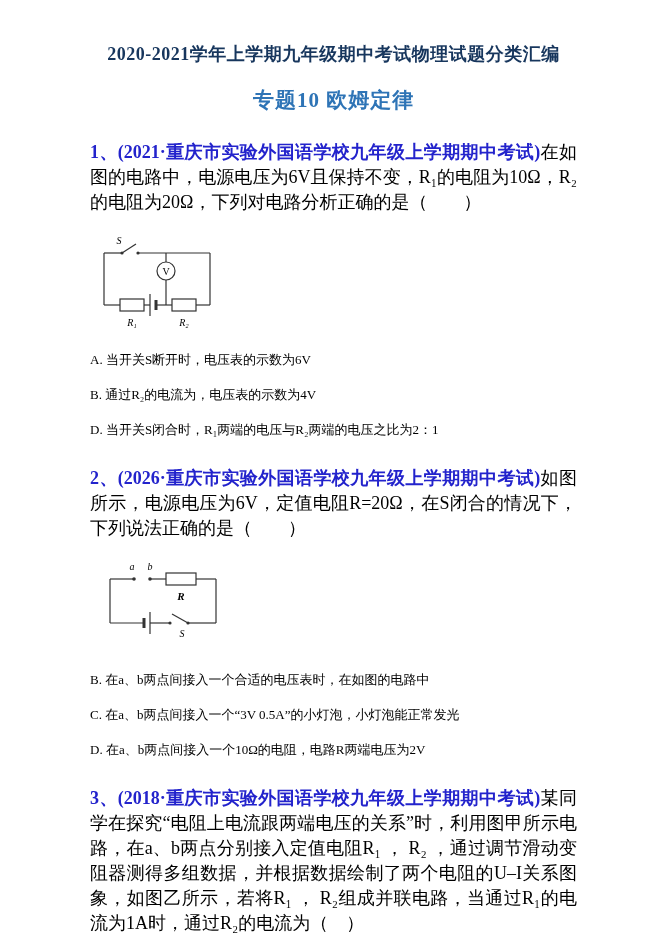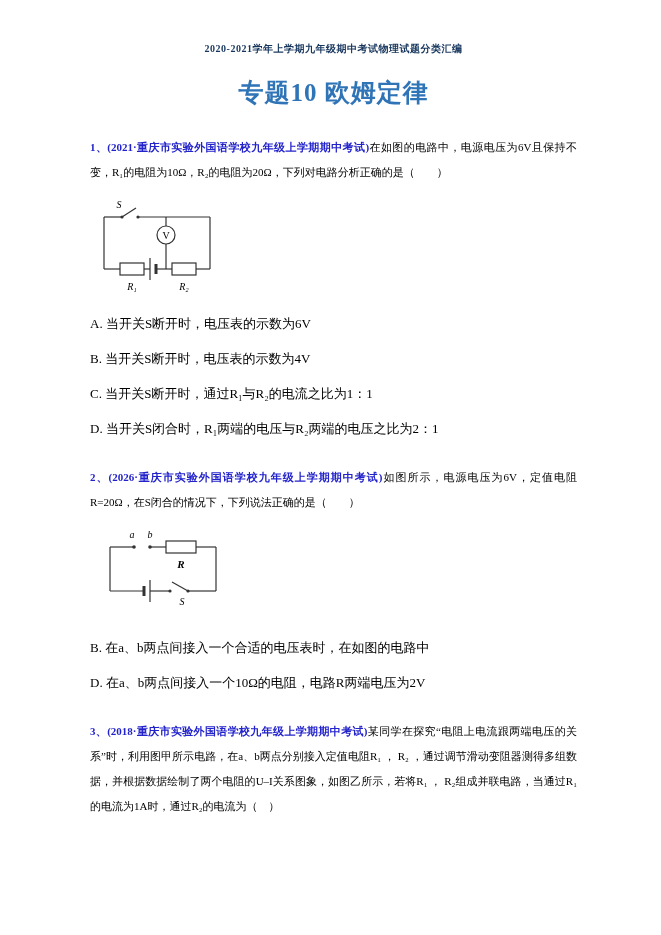--- a/index.html
+++ b/index.html
@@ -9,36 +9,36 @@
     min-height:935px;
     margin:0 auto;
     background:#ffffff;
     font-family:"Liberation Serif", serif;
     color:#000;
     box-sizing:border-box;
     padding:42px 84px 30px 90px;
   }
   .doc-header {
     text-align:center;
-    font-size:10px;
+    font-size:18px;
     font-weight:bold;
     color:#17365D;
     letter-spacing:0.5px;
   }
   .doc-title {
     text-align:center;
-    font-size:25px;
+    font-size:21px;
     font-weight:bold;
     color:#2E74B6;
     margin-top:20px;
     letter-spacing:1px;
   }
   .question { margin-top:26px; }
   .q-stem {
-    font-size:11px;
+    font-size:18px;
     line-height:25px;
     text-align:justify;
   }
   .q-source {
     color:#2323CC;
     font-weight:bold;
   }
   .diagram { margin:12px 0 4px 2px; }
   .options { margin-top:6px; }
   .option {
@@ -100,22 +100,21 @@
         <path class="wire" d="M64 72 H80"></path>
         <rect class="comp" x="80" y="66" width="24" height="12"></rect>
         <path class="wire" d="M104 72 H118"></path>
         <text x="40" y="93" text-anchor="middle">R₁</text>
         <text x="92" y="93" text-anchor="middle">R₂</text>
       </svg>
     </div>
 
     <div class="options">
       <div class="option">A. 当开关S断开时，电压表的示数为6V</div>
-      <div class="option">B. 当开关S断开时，电压表的示数为4V</div>
-      <div class="option">C. 当开关S断开时，通过R₁与R₂的电流之比为1：1</div>
+      <div class="option">B. 通过R₂的电流为，电压表的示数为4V</div>
       <div class="option">D. 当开关S闭合时，R₁两端的电压与R₂两端的电压之比为2：1</div>
     </div>
   </div>
 
   <div class="question">
     <p class="q-stem"><span class="q-source">2、(2026·重庆市实验外国语学校九年级上学期期中考试)</span><span>如图所示，电源电压为6V，定值电阻R=20Ω，在S闭合的情况下，下列说法正确的是（　　）</span></p>
 
     <div class="diagram" style="margin-left:8px">
       <svg width="132" height="92" viewBox="0 0 132 92">
 
@@ -142,20 +141,21 @@
         <g>
           <path class="wire" d="M52 53 V75"></path>
           <path class="thick" d="M46 59 V69"></path>
         </g>
         <path class="wire" d="M46 64 H12"></path>
       </svg>
     </div>
 
     <div class="options">
       <div class="option">B. 在a、b两点间接入一个合适的电压表时，在如图的电路中</div>
+      <div class="option">C. 在a、b两点间接入一个“3V 0.5A”的小灯泡，小灯泡能正常发光</div>
       <div class="option">D. 在a、b两点间接入一个10Ω的电阻，电路R两端电压为2V</div>
     </div>
   </div>
 
   <div class="question">
     <p class="q-stem"><span class="q-source">3、(2018·重庆市实验外国语学校九年级上学期期中考试)</span><span>某同学在探究“电阻上电流跟两端电压的关系”时，利用图甲所示电路，在a、b两点分别接入定值电阻R₁ ， R₂ ，通过调节滑动变阻器测得多组数据，并根据数据绘制了两个电阻的U–I关系图象，如图乙所示，若将R₁ ， R₂组成并联电路，当通过R₁的电流为1A时，通过R₂的电流为（　）</span></p>
   </div>
 
 </div>
 

